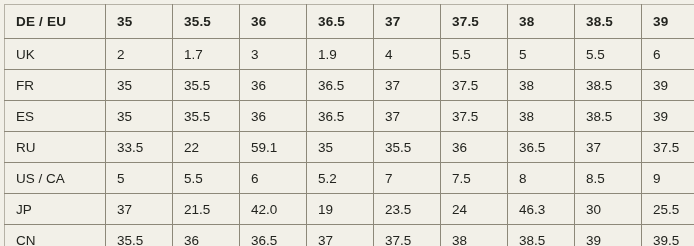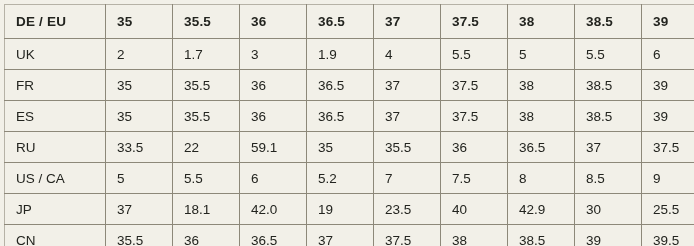--- a/index.html
+++ b/index.html
@@ -156,26 +156,26 @@
           <td>5.2</td>
           <td>7</td>
           <td>7.5</td>
           <td>8</td>
           <td>8.5</td>
           <td>9</td>
         </tr>
         <tr>
           <td>JP</td>
           <td>37</td>
-          <td>18.1</td>
+          <td>21.5</td>
           <td>42.0</td>
           <td>19</td>
           <td>23.5</td>
-          <td>40</td>
-          <td>42.9</td>
+          <td>24</td>
+          <td>46.3</td>
           <td>30</td>
           <td>25.5</td>
         </tr>
         <tr>
           <td>CN</td>
           <td>35.5</td>
           <td>36</td>
           <td>36.5</td>
           <td>37</td>
           <td>37.5</td>

